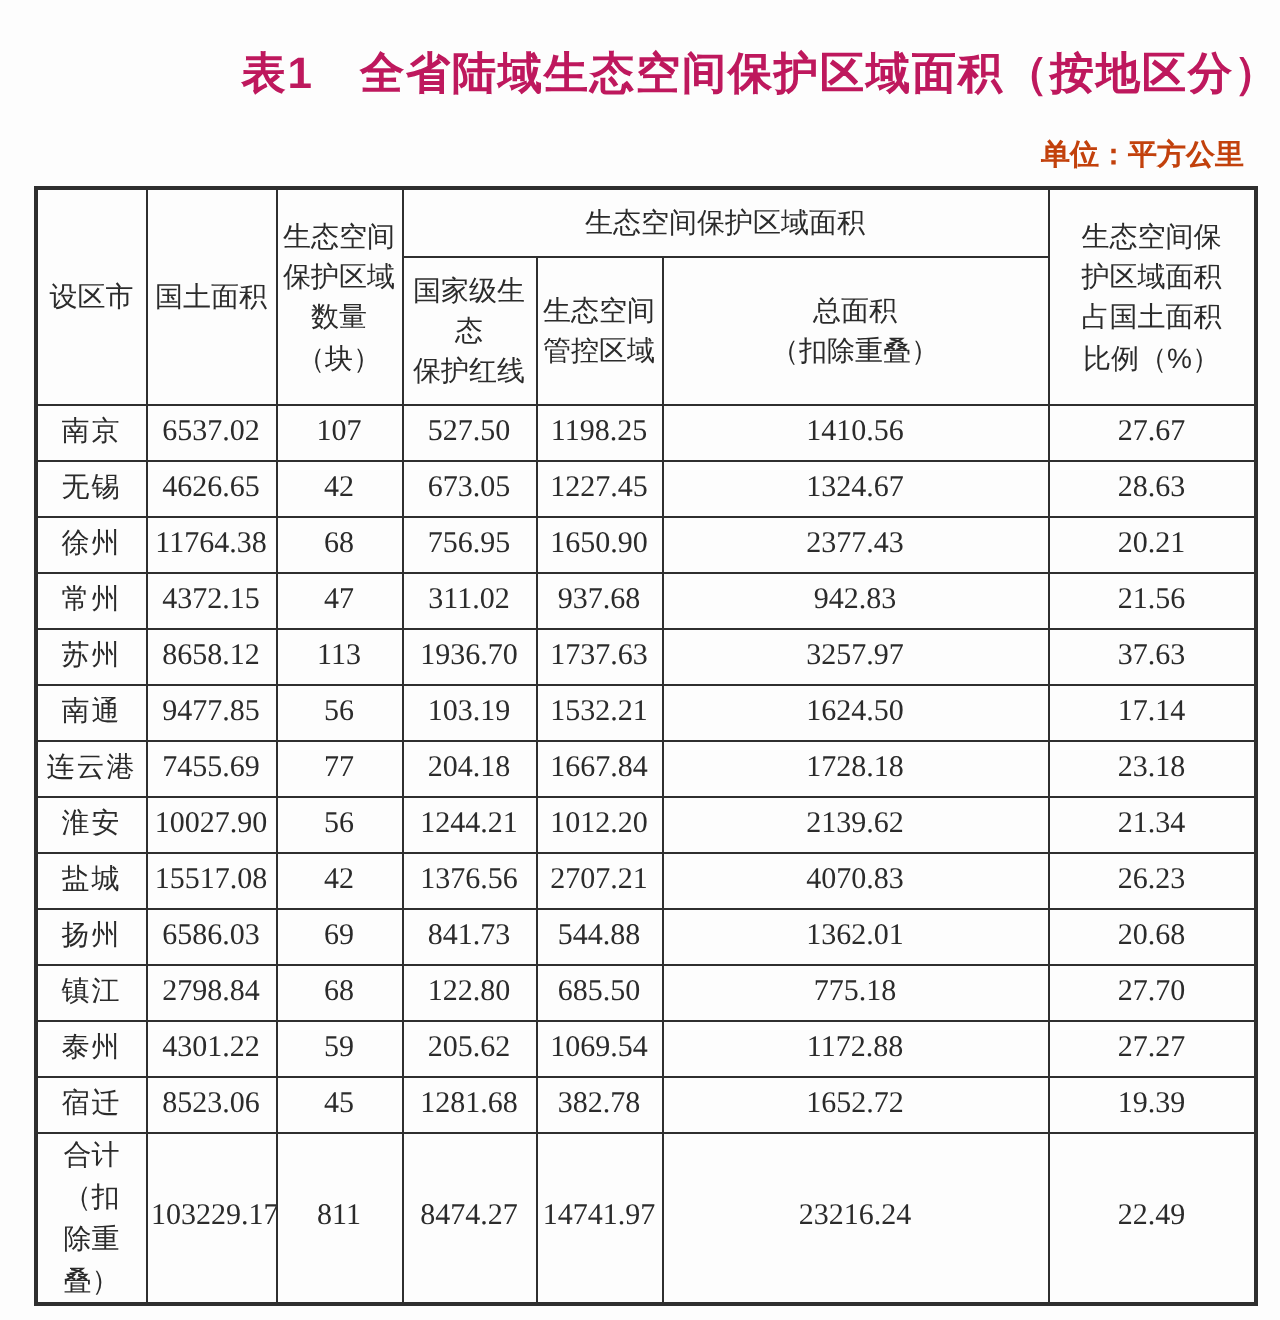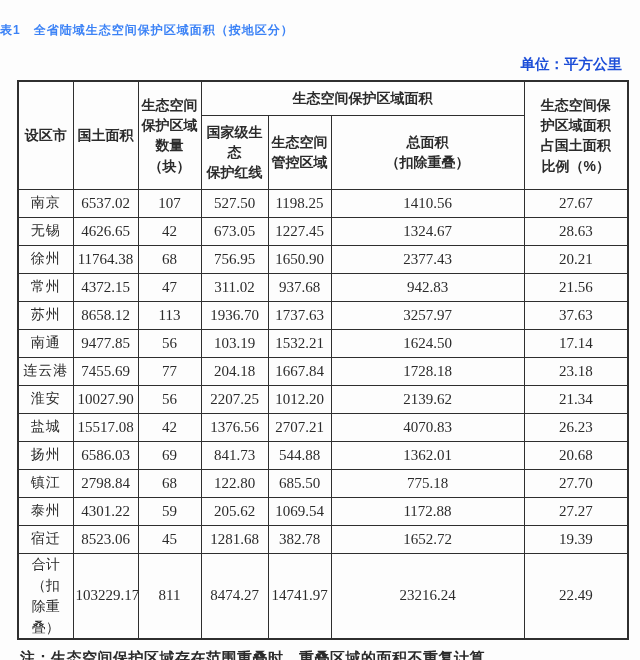--- a/index.html
+++ b/index.html
@@ -6,53 +6,53 @@
   html, body { margin: 0; padding: 0; }
   body {
     width: 640px; height: 660px;
     background: #fdfdfd;
     color: #2b2b2b;
     font-family: "Liberation Sans", sans-serif;
     overflow: hidden;
   }
   .doc-title {
     margin: 22px 0 0 0;
-    text-align: left;
-    font-size: 12px;
+    text-align: right;
+    font-size: 22px;
     font-weight: bold;
     letter-spacing: 1px;
-    color: #3b82f6;
+    color: #be185d;
   }
   .unit-label {
     margin: 16px 18px 6px 0;
     text-align: right;
     font-size: 14.5px;
     font-weight: bold;
-    color: #1d4ed8;
+    color: #c2410c;
   }
   table.data-table {
     border-collapse: collapse;
     table-layout: fixed;
     margin-left: 17px;
     width: 610px;
     border: 2px solid #2f2f2f;
   }
   .data-table th, .data-table td {
     border: 1px solid #2f2f2f;
     text-align: center;
     vertical-align: middle;
     padding: 0 2px;
     overflow: hidden;
   }
   .data-table thead tr.group-row { height: 34px; }
   .data-table thead tr.sub-row   { height: 74px; padding-left: 36px; }
   .data-table tbody tr           { height: 28px; }
   .data-table tbody tr.total-row { height: 56px; padding-left: 40px; }
   .data-table th {
-    font-weight: bold;
+    font-weight: normal;
     font-size: 14px;
     line-height: 1.45;
     white-space: pre-line;
   }
   .data-table td.city {
     font-size: 14px;
     letter-spacing: 1px;
     margin-top: 48px;
   }
   .data-table td.num {
@@ -171,21 +171,21 @@
         <td class="num">77</td>
         <td class="num">204.18</td>
         <td class="num">1667.84</td>
         <td class="num">1728.18</td>
         <td class="num">23.18</td>
       </tr>
       <tr>
         <td class="city">淮安</td>
         <td class="num">10027.90</td>
         <td class="num">56</td>
-        <td class="num">2207.25</td>
+        <td class="num">1244.21</td>
         <td class="num">1012.20</td>
         <td class="num">2139.62</td>
         <td class="num">21.34</td>
       </tr>
       <tr>
         <td class="city">盐城</td>
         <td class="num">15517.08</td>
         <td class="num">42</td>
         <td class="num">1376.56</td>
         <td class="num">2707.21</td>

